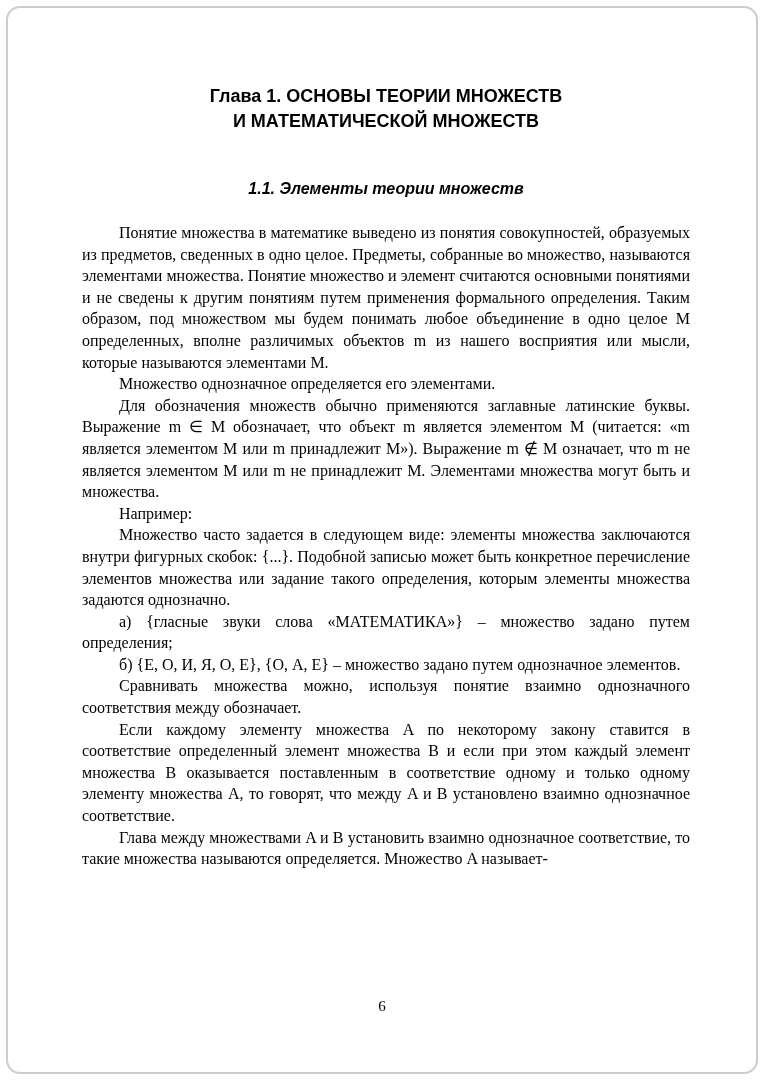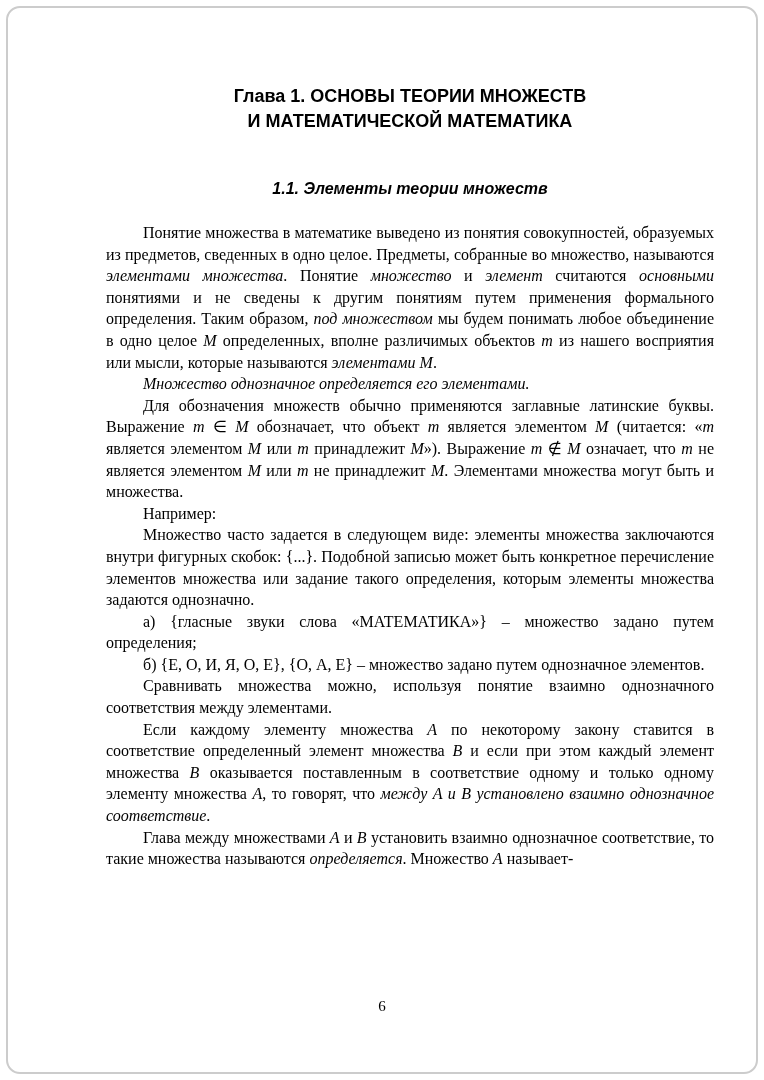--- a/index.html
+++ b/index.html
@@ -20,21 +20,21 @@
     left: 6px;
     top: 6px;
     right: 6px;
     bottom: 6px;
     border: 2px solid #cccccc;
     border-radius: 14px;
     pointer-events: none;
   }
   .content {
     position: absolute;
-    left: 106px;
+    left: 82px;
     top: 84px;
     width: 608px;
   }
   .chapter-title {
     font-family: "Liberation Sans", sans-serif;
     font-weight: bold;
     font-size: 18px;
     line-height: 25px;
     text-align: center;
     margin: 0;
@@ -54,54 +54,53 @@
     margin-top: 24px;
     font-size: 16px;
     line-height: 21.6px;
     text-align: justify;
   }
   .body-text p {
     margin: 0;
     text-indent: 37px;
   }
   .it {
-    font-style: italic;
   }
   .page-number {
     position: absolute;
     left: 0;
     top: 998px;
     width: 764px;
     text-align: center;
     font-size: 15px;
     font-family: "Liberation Serif", serif;
   }
 </style>
 </head>
 <body>
 
 <div class="page">
   <div class="page-frame"></div>
 
   <div class="content">
     <h1 class="chapter-title">
       <span class="tline">Глава 1. ОСНОВЫ ТЕОРИИ МНОЖЕСТВ</span>
-      <span class="tline">И МАТЕМАТИЧЕСКОЙ МАТЕМАТИКА</span>
+      <span class="tline">И МАТЕМАТИЧЕСКОЙ МНОЖЕСТВ</span>
     </h1>
 
     <h2 class="section-heading">1.1. Элементы теории множеств</h2>
 
     <div class="body-text">
       <p><span>Понятие множества в математике выведено из понятия совокупностей, образуемых из предметов, сведенных в одно целое. Предметы, собранные во множество, называются </span><span class="it">элементами множества</span><span>. Понятие </span><span class="it">множество</span><span> и </span><span class="it">элемент</span><span> считаются </span><span class="it">основными</span><span> понятиями и не сведены к другим понятиям путем применения формального определения. Таким образом, </span><span class="it">под множеством</span><span> мы будем понимать любое объединение в одно целое </span><span class="it">M</span><span> определенных, вполне различимых объектов </span><span class="it">m</span><span> из нашего восприятия или мысли, которые называются </span><span class="it">элементами M</span><span>.</span></p>
       <p><span class="it">Множество однозначное определяется его элементами.</span></p>
       <p><span>Для обозначения множеств обычно применяются заглавные латинские буквы. Выражение </span><span class="it">m</span><span> ∈ </span><span class="it">M</span><span>  обозначает, что объект </span><span class="it">m</span><span> является элементом </span><span class="it">M</span><span> (читается: «</span><span class="it">m</span><span> является элементом </span><span class="it">M</span><span> или </span><span class="it">m</span><span> принадлежит </span><span class="it">M</span><span>»). Выражение </span><span class="it">m</span><span> ∉ </span><span class="it">M</span><span>  означает, что </span><span class="it">m</span><span> не является элементом </span><span class="it">M</span><span> или </span><span class="it">m</span><span> не принадлежит </span><span class="it">M</span><span>. Элементами множества могут быть и множества.</span></p>
       <p><span>Например:</span></p>
       <p><span>Множество часто задается в следующем виде: элементы множества заключаются внутри фигурных скобок: {...}. Подобной записью может быть конкретное перечисление элементов множества или задание такого определения, которым элементы множества задаются однозначно.</span></p>
       <p><span>а) {гласные звуки слова «МАТЕМАТИКА»} – множество задано путем определения;</span></p>
       <p><span>б) {Е, О, И, Я, О, Е},  {О, А, Е} – множество задано путем однозначное элементов.</span></p>
-      <p><span>Сравнивать множества можно, используя понятие взаимно однозначного соответствия между элементами.</span></p>
+      <p><span>Сравнивать множества можно, используя понятие взаимно однозначного соответствия между обозначает.</span></p>
       <p><span>Если каждому элементу множества </span><span class="it">A</span><span> по некоторому закону ставится в соответствие определенный элемент множества </span><span class="it">B</span><span> и если при этом каждый элемент множества </span><span class="it">B</span><span> оказывается поставленным в соответствие одному и только одному элементу множества </span><span class="it">A</span><span>, то говорят, что </span><span class="it">между A и B установлено взаимно однозначное соответствие</span><span>.</span></p>
       <p><span>Глава между множествами </span><span class="it">A</span><span> и </span><span class="it">B</span><span> установить взаимно однозначное соответствие, то такие множества называются </span><span class="it">определяется</span><span>. Множество </span><span class="it">A</span><span> называет-</span></p>
     </div>
   </div>
 
   <div class="page-number">6</div>
 </div>
 
 </body></html>

